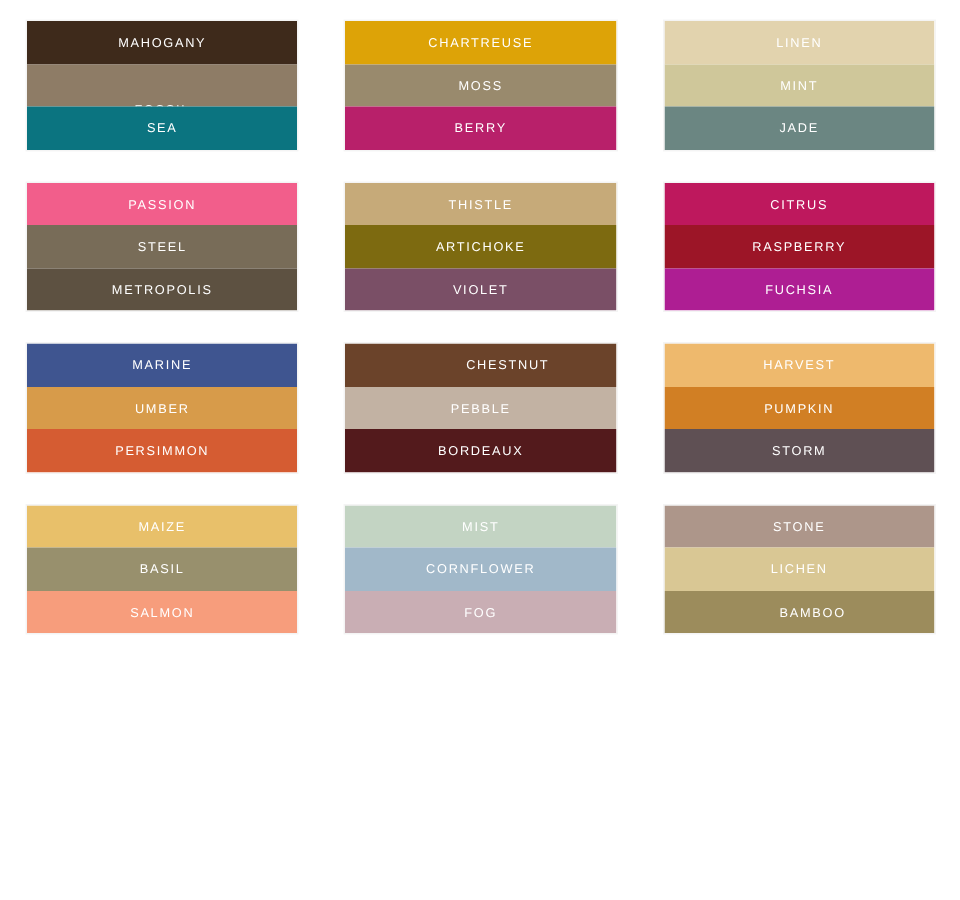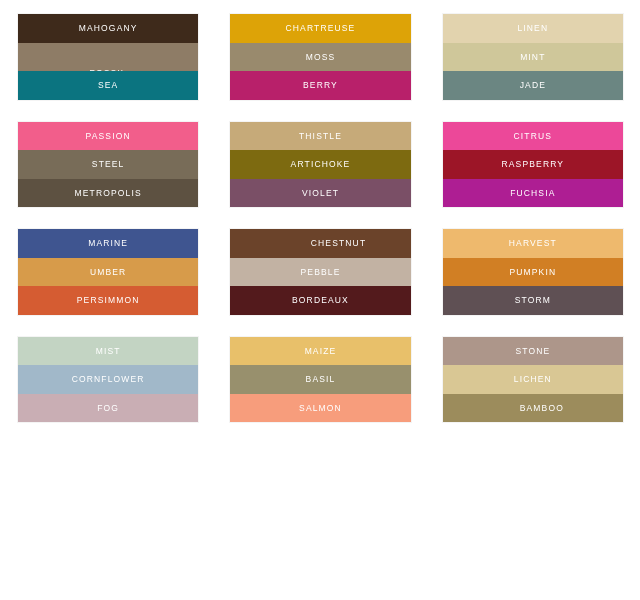--- a/index.html
+++ b/index.html
@@ -104,21 +104,21 @@
         <span class="swatch-label" style="color: rgb(255, 255, 255);">THISTLE</span>
       </div>
       <div class="swatch" style="background: rgb(125, 106, 16);">
         <span class="swatch-label" style="color: rgb(255, 255, 255);">ARTICHOKE</span>
       </div>
       <div class="swatch" style="background: rgb(122, 79, 102);">
         <span class="swatch-label" style="color: rgb(255, 255, 255);">VIOLET</span>
       </div>
     </div>
     <div class="palette-card">
-      <div class="swatch" style="background: #ec4899;">
+      <div class="swatch" style="background: #be185d;">
         <span class="swatch-label" style="color: rgb(255, 255, 255);">CITRUS</span>
       </div>
       <div class="swatch" style="background: rgb(156, 21, 39);">
         <span class="swatch-label" style="color: rgb(255, 255, 255);">RASPBERRY</span>
       </div>
       <div class="swatch" style="background: rgb(174, 30, 147);">
         <span class="swatch-label" style="color: rgb(255, 255, 255);">FUCHSIA</span>
       </div>
     </div>
     <div class="palette-card">
@@ -148,39 +148,39 @@
         <span class="swatch-label" style="color: rgb(255, 255, 255);">HARVEST</span>
       </div>
       <div class="swatch" style="background: rgb(209, 127, 36);">
         <span class="swatch-label" style="color: rgb(255, 255, 255);">PUMPKIN</span>
       </div>
       <div class="swatch" style="background: rgb(95, 80, 84);">
         <span class="swatch-label" style="color: rgb(255, 255, 255);">STORM</span>
       </div>
     </div>
     <div class="palette-card">
+      <div class="swatch" style="background: rgb(232, 192, 106);">
+        <span class="swatch-label" style="color: rgb(255, 255, 255);">MAIZE</span>
+      </div>
+      <div class="swatch" style="background: rgb(152, 144, 109);">
+        <span class="swatch-label" style="color: rgb(255, 255, 255);">BASIL</span>
+      </div>
+      <div class="swatch" style="background: rgb(247, 157, 124);">
+        <span class="swatch-label" style="color: rgb(255, 255, 255);">SALMON</span>
+      </div>
+    </div>
+    <div class="palette-card">
       <div class="swatch" style="background: rgb(195, 212, 195);">
         <span class="swatch-label" style="color: rgb(255, 255, 255);">MIST</span>
       </div>
       <div class="swatch" style="background: rgb(161, 184, 201);">
         <span class="swatch-label" style="color: rgb(255, 255, 255);">CORNFLOWER</span>
       </div>
       <div class="swatch" style="background: rgb(201, 174, 180);">
         <span class="swatch-label" style="color: rgb(255, 255, 255);">FOG</span>
-      </div>
-    </div>
-    <div class="palette-card">
-      <div class="swatch" style="background: rgb(232, 192, 106);">
-        <span class="swatch-label" style="color: rgb(255, 255, 255);">MAIZE</span>
-      </div>
-      <div class="swatch" style="background: rgb(152, 144, 109);">
-        <span class="swatch-label" style="color: rgb(255, 255, 255);">BASIL</span>
-      </div>
-      <div class="swatch" style="background: rgb(247, 157, 124);">
-        <span class="swatch-label" style="color: rgb(255, 255, 255);">SALMON</span>
       </div>
     </div>
     <div class="palette-card">
       <div class="swatch" style="background: rgb(173, 150, 138);">
         <span class="swatch-label" style="color: rgb(255, 255, 255);">STONE</span>
       </div>
       <div class="swatch" style="background: rgb(217, 199, 148);">
         <span class="swatch-label" style="color: rgb(255, 255, 255);">LICHEN</span>
       </div>
       <div class="swatch" style="background: rgb(156, 140, 92);">

